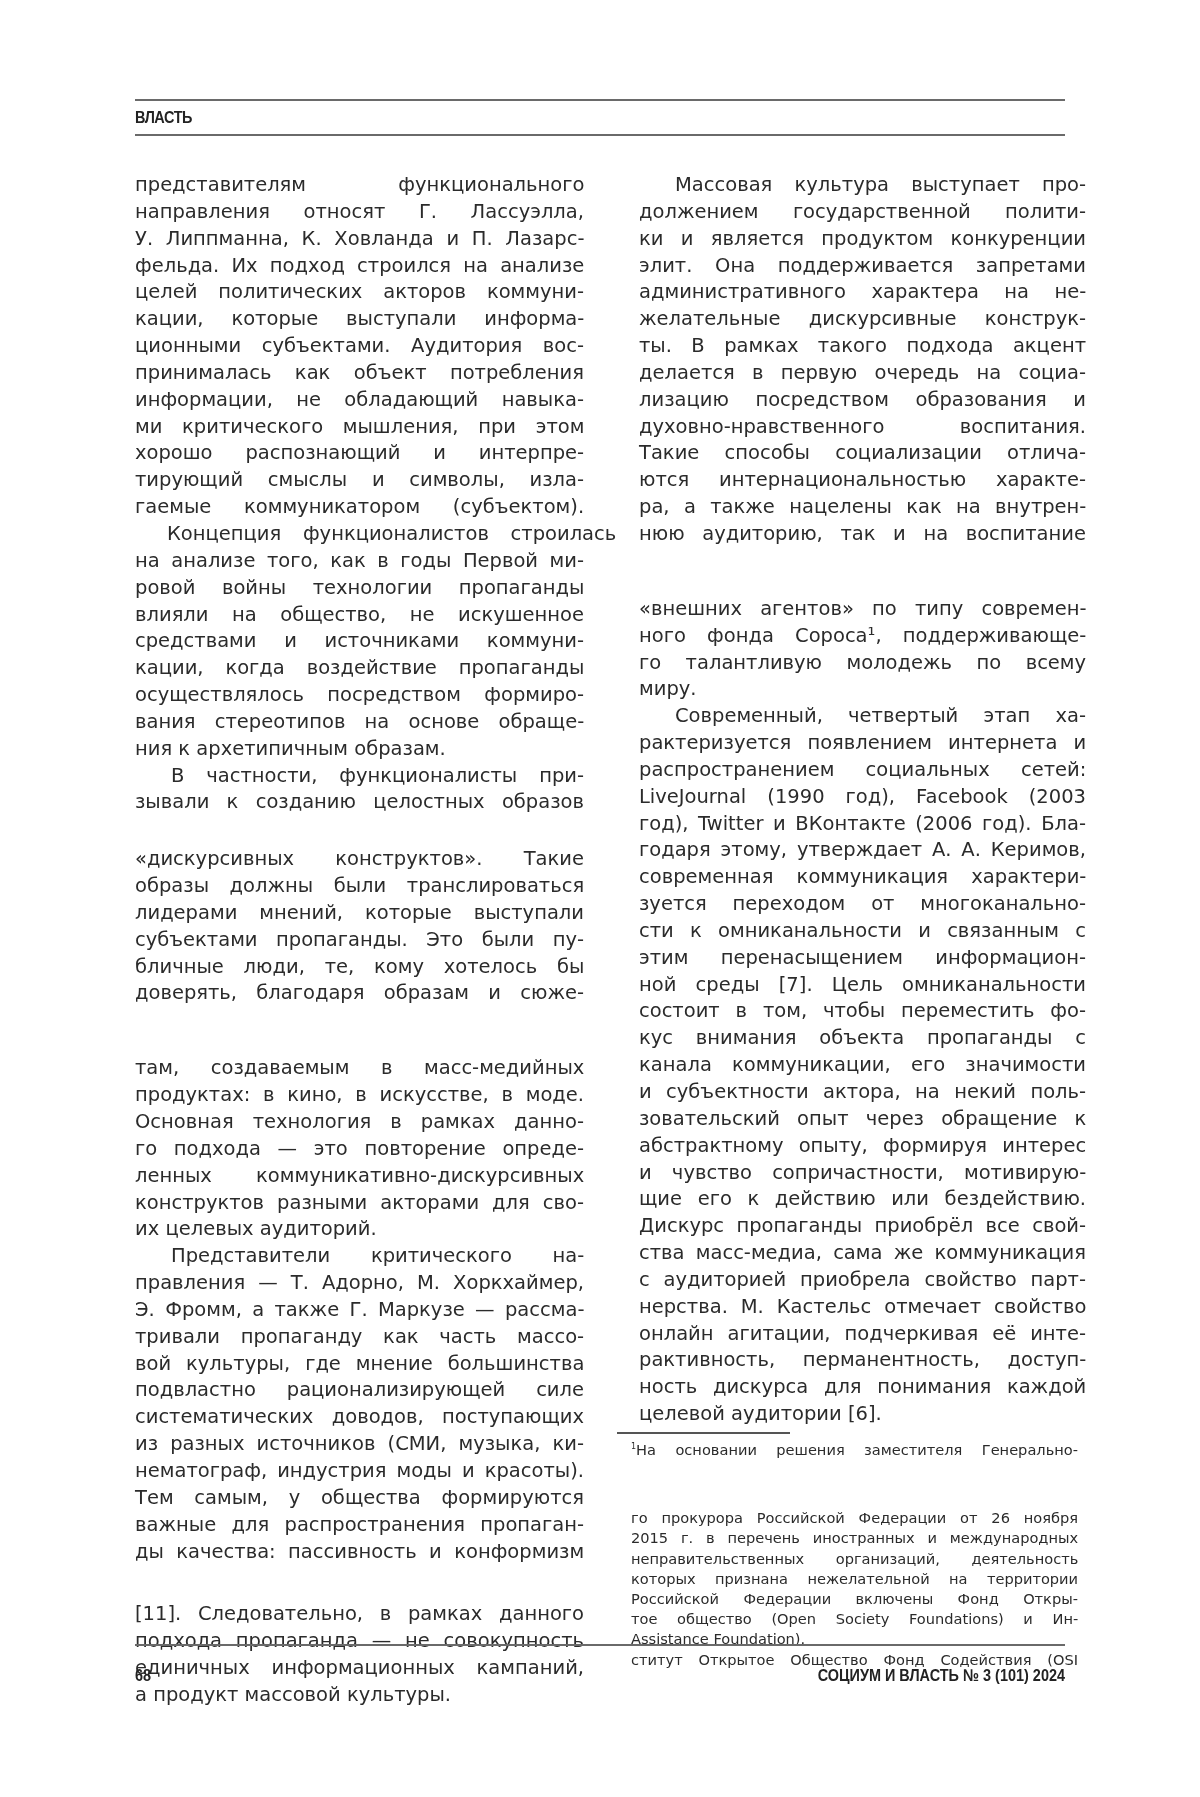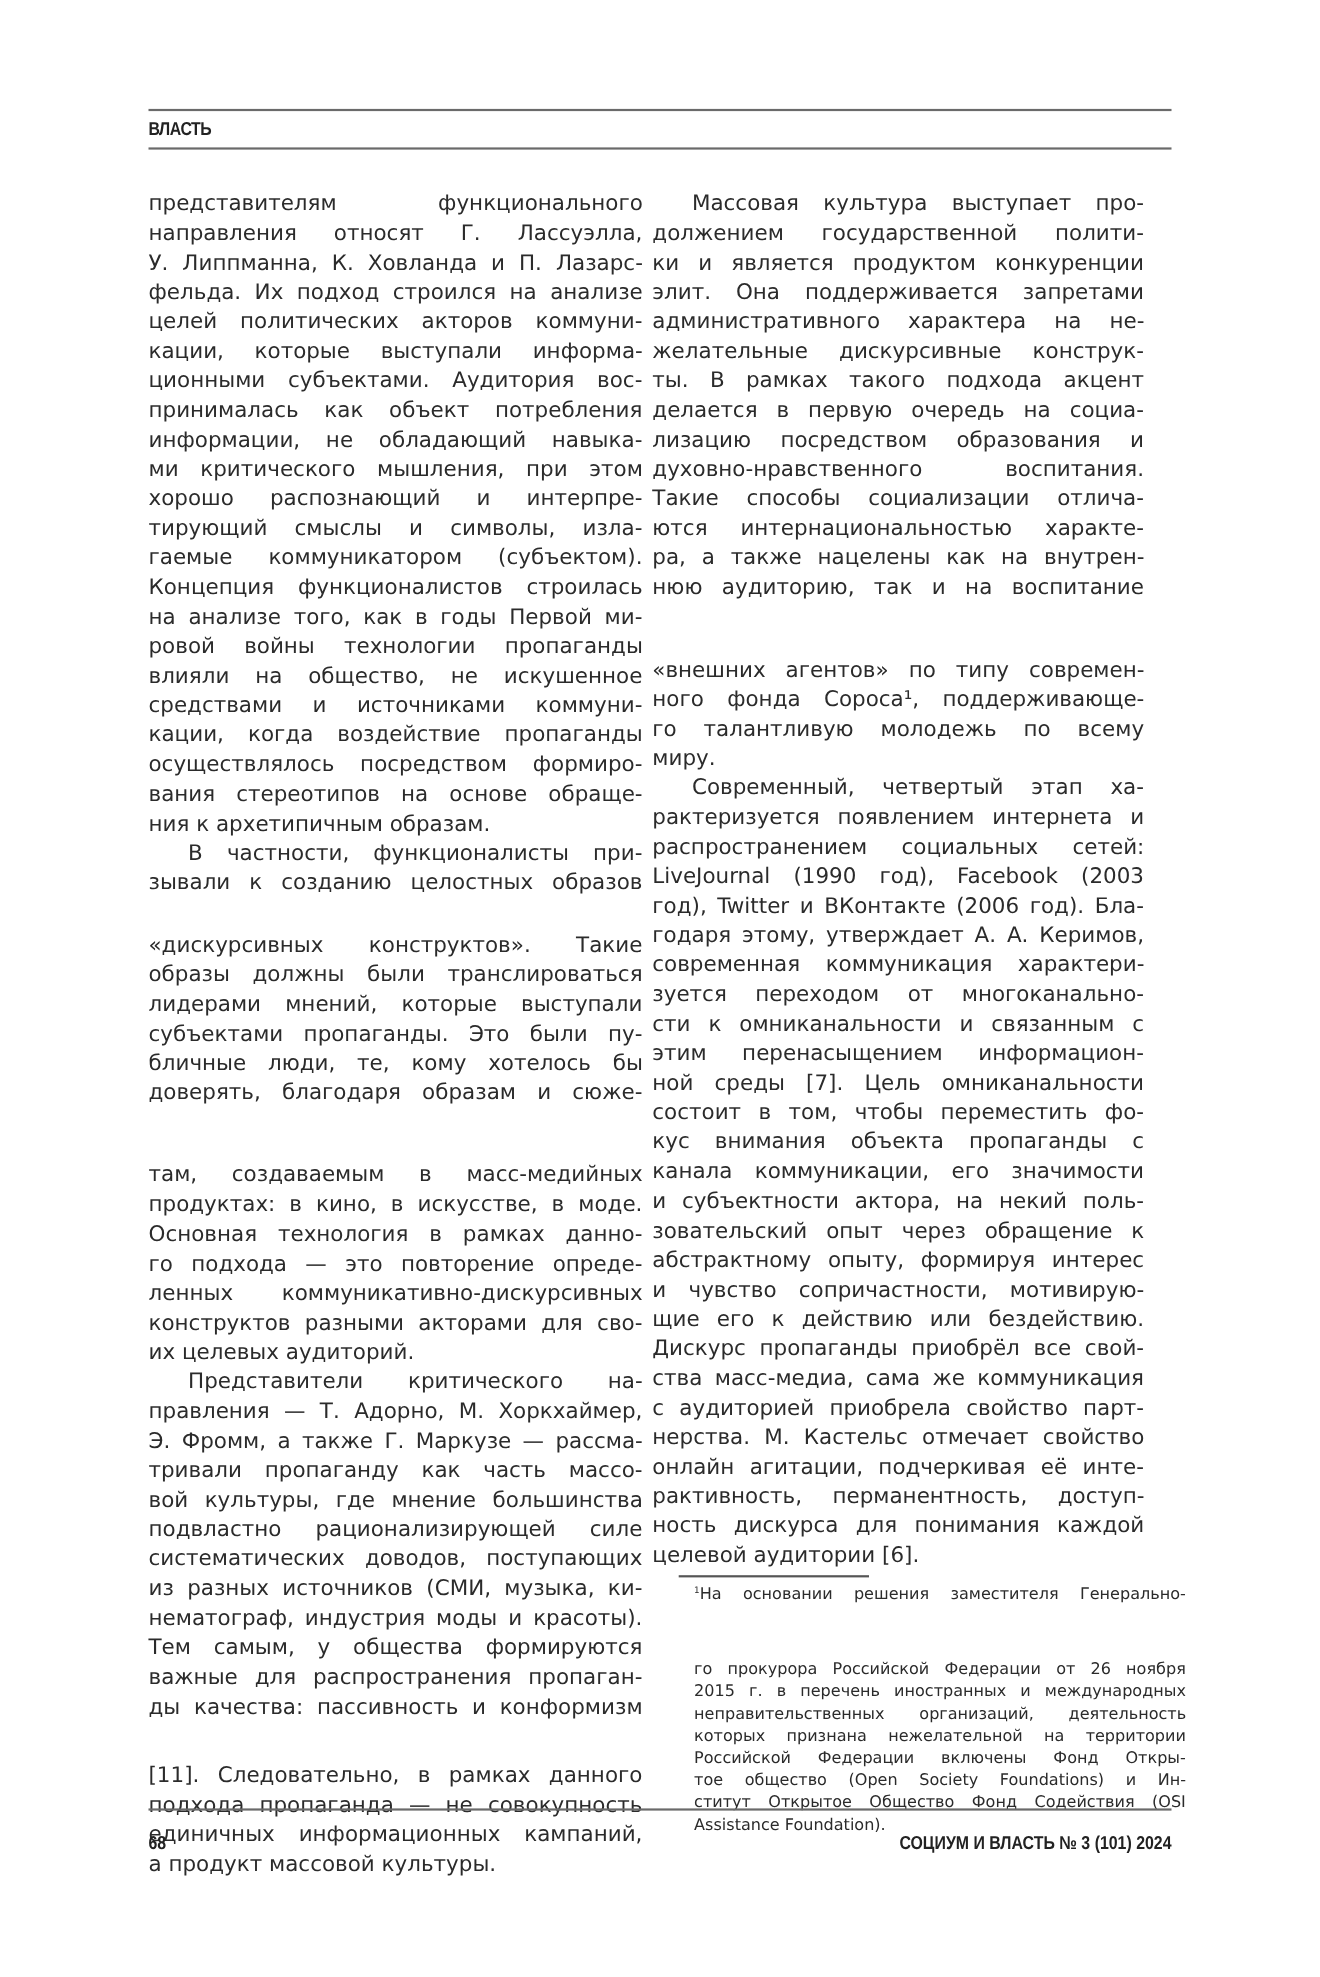--- a/index.html
+++ b/index.html
@@ -13,21 +13,21 @@
                   font-family: "Liberation Sans", sans-serif; font-weight: bold;
                   font-size: 17px; letter-spacing: -0.5px; color: #222; transform: scaleX(0.85); transform-origin: left center; }
   .page-num { position: absolute; left: 135px; top: 1666px;
               font-family: "Liberation Sans", sans-serif; font-weight: bold;
               font-size: 17px; color: #222; transform: scaleX(0.85); transform-origin: left center; }
   .journal { position: absolute; right: 135px; top: 1666px;
              font-family: "Liberation Sans", sans-serif; font-weight: bold;
              font-size: 17px; color: #222; transform: scaleX(0.85); transform-origin: right center; white-space: nowrap; }
   .col { position: absolute; top: 172px; }
   .col.left { left: 135px; width: 449px; }
-  .col.right { left: 593px; width: 447px; }
+  .col.right { left: 639px; width: 447px; }
   .line { display: block; height: 26.85px; line-height: 26.85px; font-size: 19.5px;
           text-align: justify; text-align-last: justify; white-space: nowrap; overflow: visible; }
   .line.last { text-align-last: left; }
   .line.indent { text-indent: 36px; }
   .fn-rule { position: absolute; left: 617px; top: 1432px; width: 173px; height: 1.5px; background: #555; }
   .footnote { position: absolute; left: 631px; top: 1440px; width: 447px; }
   .fline { display: block; height: 20.2px; line-height: 20.2px; font-size: 14.6px;
            text-align: justify; text-align-last: justify; white-space: nowrap; }
   .fline.last { text-align-last: left; }
   sup { font-size: 0.55em; vertical-align: 0.75em; line-height: 0; }
@@ -47,21 +47,21 @@
       <span class="line" style="display: block; width: auto; word-spacing: 6px;">фельда. Их подход строился на анализе</span>
       <span class="line" style="display: block; width: auto; word-spacing: 14.6667px;">целей политических акторов коммуни-</span>
       <span class="line" style="display: block; width: auto; word-spacing: 21.6667px;">кации, которые выступали информа-</span>
       <span class="line" style="display: block; width: auto; word-spacing: 14.3333px;">ционными субъектами. Аудитория вос-</span>
       <span class="line" style="display: block; width: auto; word-spacing: 17px;">принималась как объект потребления</span>
       <span class="line" style="display: block; width: auto; word-spacing: 17px;">информации, не обладающий навыка-</span>
       <span class="line" style="display: block; width: auto; word-spacing: 13.5px;">ми критического мышления, при этом</span>
       <span class="line" style="display: block; width: auto; word-spacing: 26.6667px;">хорошо распознающий и интерпре-</span>
       <span class="line" style="display: block; width: auto; word-spacing: 18.5px;">тирующий смыслы и символы, изла-</span>
       <span class="line" style="display: block; width: auto; word-spacing: 26.5px;">гаемые коммуникатором (субъектом).</span>
-      <span class="line" style="display: block; width: auto; word-spacing: 15.5px;">Концепция функционалистов строилась</span>
+      <span class="line" style="display: block; width: auto; word-spacing: 15.5px; margin-left: 32px;">Концепция функционалистов строилась</span>
       <span class="line" style="display: block; width: auto; word-spacing: 5.28571px;">на анализе того, как в годы Первой ми-</span>
       <span class="line" style="display: block; width: auto; word-spacing: 20.3333px;">ровой войны технологии пропаганды</span>
       <span class="line" style="display: block; width: auto; word-spacing: 17.25px;">влияли на общество, не искушенное</span>
       <span class="line" style="display: block; width: auto; word-spacing: 21.3333px;">средствами и источниками коммуни-</span>
       <span class="line" style="display: block; width: auto; word-spacing: 15.6667px;">кации, когда воздействие пропаганды</span>
       <span class="line" style="display: block; width: auto; word-spacing: 17px;">осуществлялось посредством формиро-</span>
       <span class="line" style="display: block; width: auto; word-spacing: 13px;">вания стереотипов на основе обраще-</span>
       <span class="line last">ния к архетипичным образам.</span>
     </div>
     <div>
@@ -154,19 +154,19 @@
 
 <div class="fn-rule"></div>
 <div class="footnote" id="footnote">
     <span class="fline" style="display: block; width: auto; word-spacing: 14.75px;"><sup>1</sup><span>На основании решения заместителя Генерально-</span></span>
     <span class="fline" style="display: block; width: auto; word-spacing: 9.16667px; margin-top: 48px;">го прокурора Российской Федерации от 26 ноября</span>
     <span class="fline" style="display: block; width: auto; word-spacing: 8.16667px;">2015 г. в перечень иностранных и международных</span>
     <span class="fline" style="display: block; width: auto; word-spacing: 27px;">неправительственных организаций, деятельность</span>
     <span class="fline" style="display: block; width: auto; word-spacing: 14.75px;">которых признана нежелательной на территории</span>
     <span class="fline" style="display: block; width: auto; word-spacing: 19.75px;">Российской Федерации включены Фонд Откры-</span>
     <span class="fline" style="display: block; width: auto; word-spacing: 15px;">тое общество (Open Society Foundations) и Ин-</span>
+    <span class="fline last">Assistance Foundation).</span>
     <span class="fline" style="display: block; width: auto; word-spacing: 11.2px;">ститут Открытое Общество Фонд Содействия (OSI</span>
-    <span class="fline last">Assistance Foundation).</span>
   </div>
 
 <div class="rule foot"></div>
 <div class="page-num">68</div>
 <div class="journal">СОЦИУМ И ВЛАСТЬ № 3 (101) 2024</div>
 
 </body></html>

